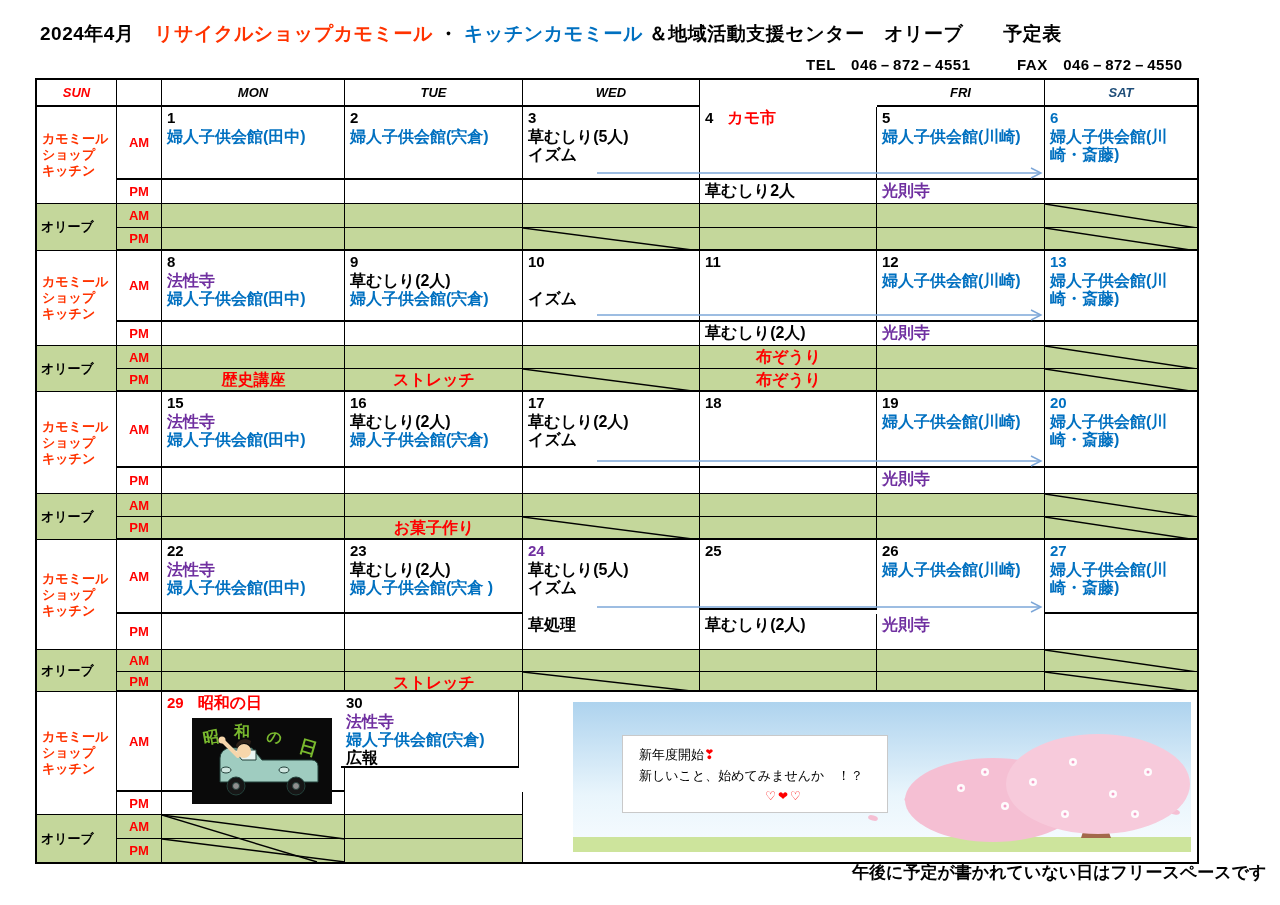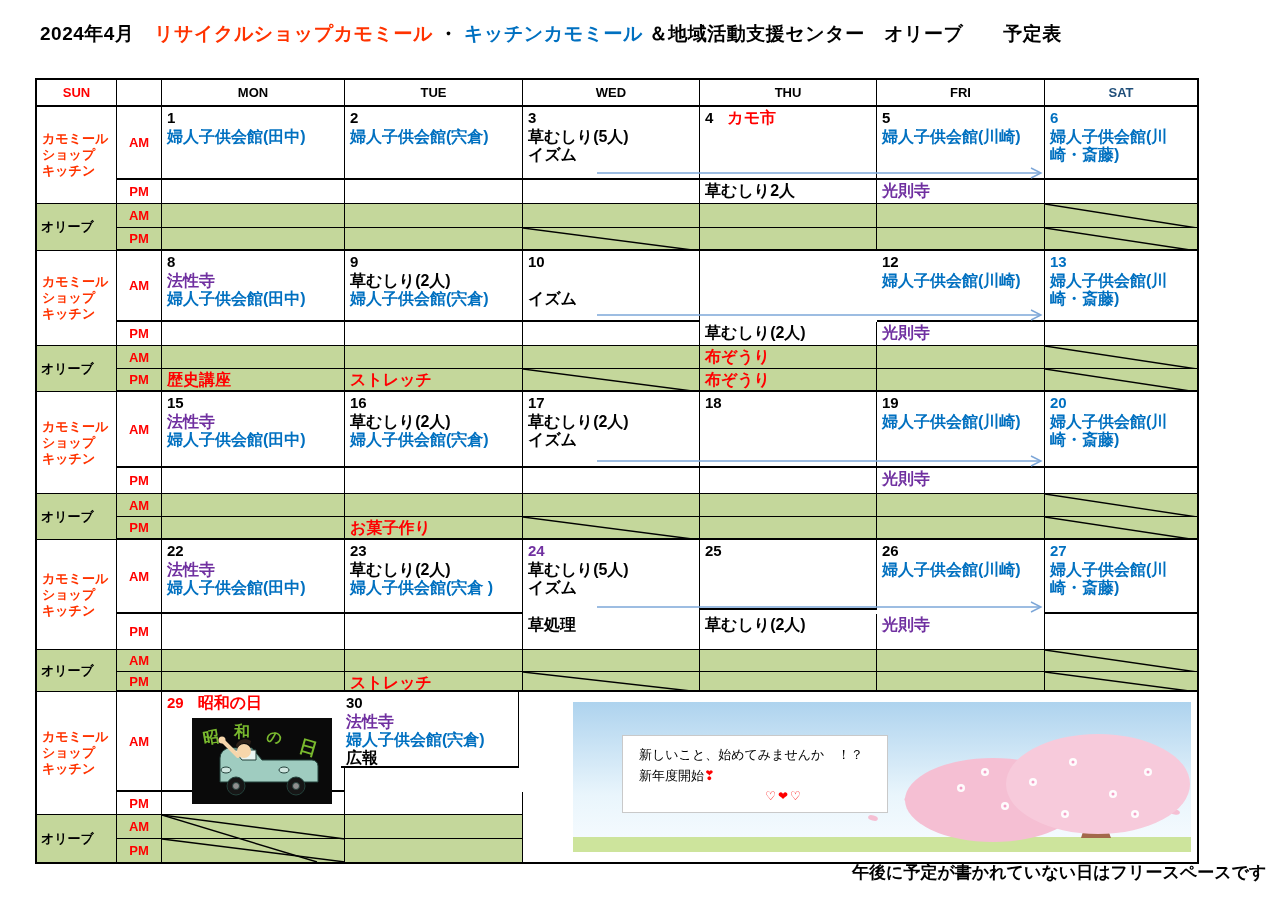--- a/index.html
+++ b/index.html
@@ -15,39 +15,39 @@
   #contact{position:absolute;left:806px;top:56px;font-size:15px;letter-spacing:.5px;}
   #footnote{position:absolute;left:852px;top:861px;font-size:17px;}
   
   #grid{position:absolute;left:35px;top:78px;width:1160px;height:782px;border:2px solid #000;}
   .c{position:absolute;box-sizing:border-box;border-right:1px solid #000;border-bottom:1px solid #000;
      overflow:hidden;background:#fff;}
   .noR{border-right:none;}
   .noB{border-bottom:none;}
   .b2{border-bottom-width:2px;}
   .olive{background:var(--c-olive);}
-  .hdr{display:flex;align-items:center;justify-content:center;font-size:13px;}
+  .hdr{display:flex;align-items:center;justify-content:center;font-size:13px;font-style:italic;}
   .sunh{color:var(--c-red);}
   .sath{color:var(--c-sathdr);}
   .kamo{color:var(--c-orange);font-size:13px;line-height:16px;display:flex;flex-direction:column;
         justify-content:center;padding-left:5px;}
   .ampm{display:flex;align-items:center;justify-content:center;font-size:13px;color:var(--c-red);}
   .olive-lab{font-size:13px;display:flex;align-items:center;padding-left:4px;color:#000;}
   .day{padding:1px 4px 0 5px;}
   .numrow{font-size:15px;line-height:20px;white-space:nowrap;}
   .num{color:#000;}
   .num.sat{color:var(--c-blue);}
   .num.purple{color:var(--c-purple);}
   .num.red{color:var(--c-red);}
   .badge{color:var(--c-red);font-size:16px;margin-left:14px;}
   .ln{font-size:16px;line-height:18px;word-break:break-all;}
   .ln.blank{min-height:18px;}
   .blue{color:var(--c-blue);}
   .purple{color:var(--c-purple);}
-  .red{color:var(--c-red);}
+  .red{color:var(--c-red);text-align:center;}
   .black{color:#000;}
   .pmcell{padding:2px 4px 0 5px;}
   svg.diag,svg.arrow,svg.showa{position:absolute;pointer-events:none;}
   .banner-cell{padding:0;}
   .banner-art{position:absolute;left:50px;top:10px;width:618px;height:150px;}
   .msgbox{position:absolute;left:99px;top:43px;width:266px;height:78px;background:#fff;
           border:1px solid #c9c9c9;font-weight:normal;font-size:13px;line-height:21px;
           padding:8px 0 0 16px;box-sizing:border-box;}
   .msgbox .mark{color:var(--c-red);}
   .hearts{color:var(--c-red);width:170px;text-align:center;margin-left:60px;letter-spacing:2px;font-size:12px;}
@@ -57,27 +57,27 @@
 
 <div id="canvas">
   <div id="title">
     <span class="seg">2024年4月</span>
     <span class="seg gap t-red">リサイクルショップカモミール</span>
     <span class="seg">・</span>
     <span class="seg t-blue">キッチンカモミール</span>
     <span class="seg">＆地域活動支援センター　オリーブ</span>
     <span class="seg gap2">予定表</span>
   </div>
+  <div id="contact">TEL　046－872－4551　　　FAX　046－872－4550</div>
   <div id="grid">
       <div class="c hdr b2 sunh" style="left: 0px; top: 0px; width: 80px; height: 27px;">SUN</div>
       <div class="c hdr b2" style="left: 80px; top: 0px; width: 45px; height: 27px;"></div>
       <div class="c hdr b2" style="left: 125px; top: 0px; width: 183px; height: 27px;">MON</div>
       <div class="c hdr b2" style="left: 308px; top: 0px; width: 178px; height: 27px;">TUE</div>
       <div class="c hdr b2" style="left: 486px; top: 0px; width: 177px; height: 27px;">WED</div>
-      <div class="c hdr b2" style="left: 663px; top: 0px; width: 177px; height: 27px;">THU</div>
       <div class="c hdr b2" style="left: 840px; top: 0px; width: 168px; height: 27px;">FRI</div>
       <div class="c hdr b2 sath noR" style="left: 1008px; top: 0px; width: 152px; height: 27px;">SAT</div>
       <div class="c kamo" style="left: 0px; top: 27px; width: 80px; height: 97px;">
         <div>カモミール</div>
         <div>ショップ</div>
         <div>キッチン</div>
       </div>
       <div class="c ampm b2" style="left: 80px; top: 27px; width: 45px; height: 73px;">AM</div>
       <div class="c ampm" style="left: 80px; top: 100px; width: 45px; height: 24px;">PM</div>
       <div class="c day b2" style="left: 125px; top: 27px; width: 183px; height: 73px;">
@@ -160,20 +160,23 @@
         <div class="ln black">草むしり(2人)</div>
         <div class="ln blue">婦人子供会館(宍倉)</div>
       </div>
       <div class="c pmcell" style="left: 308px; top: 242px; width: 178px; height: 24px;"></div>
       <div class="c day b2" style="left: 486px; top: 171px; width: 177px; height: 71px;">
         <div class="numrow"><span class="num ">10</span></div>
         <div class="ln black blank"></div>
         <div class="ln black">イズム</div>
       </div>
       <div class="c pmcell" style="left: 486px; top: 242px; width: 177px; height: 24px;"></div>
+      <div class="c day b2" style="left: 663px; top: 171px; width: 177px; height: 71px;">
+        <div class="numrow"><span class="num ">11</span></div>
+      </div>
       <div class="c pmcell" style="left: 663px; top: 242px; width: 177px; height: 24px;">
         <div class="ln black">草むしり(2人)</div>
       </div>
       <div class="c day b2" style="left: 840px; top: 171px; width: 168px; height: 71px;">
         <div class="numrow"><span class="num ">12</span></div>
         <div class="ln blue">婦人子供会館(川崎)</div>
       </div>
       <div class="c pmcell" style="left: 840px; top: 242px; width: 168px; height: 24px;">
         <div class="ln purple">光則寺</div>
       </div>
@@ -454,20 +457,20 @@
               <circle cx="460" cy="80" r="1.5"></circle>
         <circle cx="500" cy="60" r="1.5"></circle>
               <circle cx="540" cy="92" r="1.5"></circle>
               <circle cx="575" cy="70" r="1.5"></circle>
         <circle cx="492" cy="112" r="1.5"></circle>
               <circle cx="562" cy="112" r="1.5"></circle>
               <circle cx="412" cy="70" r="1.5"></circle>
       </g>
           </svg></div>
         <div class="msgbox">
-          <div>新しいこと、始めてみませんか　！？</div>
-      <div><span>新年度開始</span><span class="mark">❣</span></div>
+          <div><span>新年度開始</span><span class="mark">❣</span></div>
+      <div>新しいこと、始めてみませんか　！？</div>
       <div class="hearts">♡❤♡</div>
         </div>
       </div>
     </div>
   <div id="footnote">午後に予定が書かれていない日はフリースペースです</div>
 </div>
 
 </body></html>

